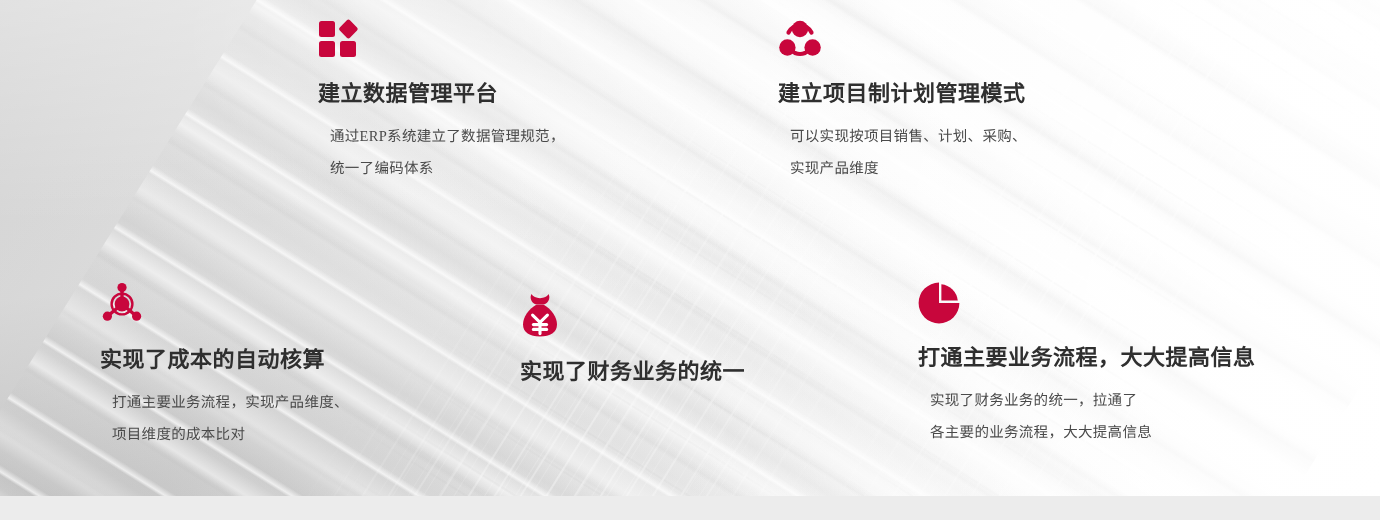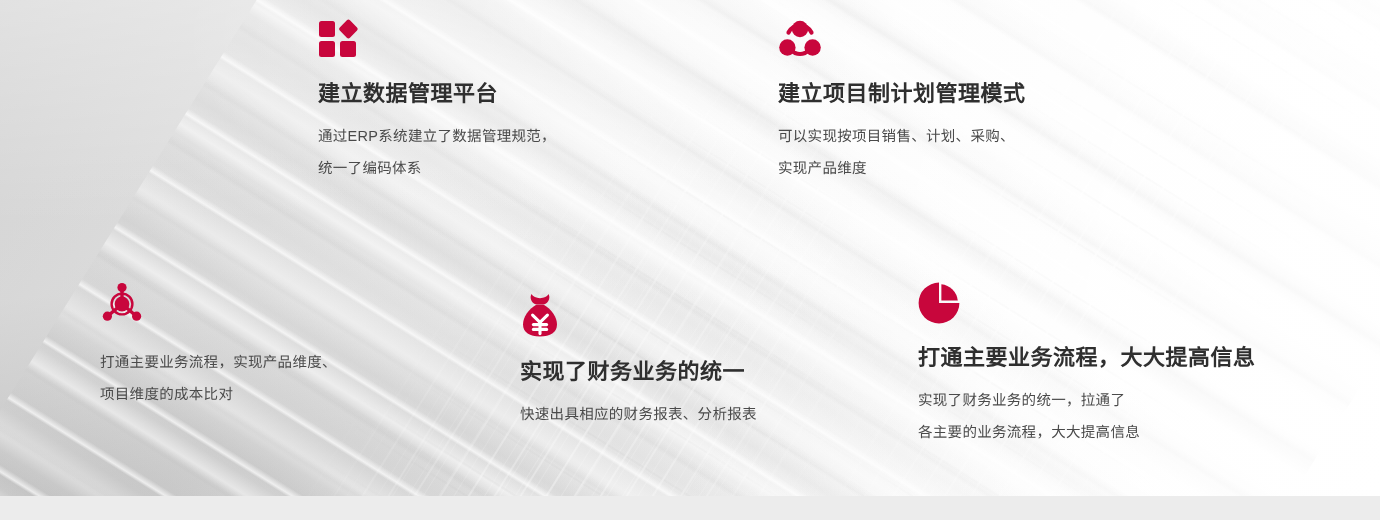--- a/index.html
+++ b/index.html
@@ -15,20 +15,21 @@
     background: #ececec;
   }
 
   
   .stage {
     position: relative;
     width: 1380px;
     height: 496px;
     overflow: hidden;
     background: #f0abfc;
+    font-family: Liberation Serif, serif;
   }
 
   
   .bg-base {
     position: absolute;
     inset: 0;
     background:
       radial-gradient(120% 95% at 97% 8%,  rgba(255,255,255,0.98) 0%, rgba(255,255,255,0.55) 35%, rgba(255,255,255,0) 70%),
       radial-gradient(100% 90% at 8% 100%, rgba(188,188,188,0.70) 0%, rgba(214,214,214,0.35) 45%, rgba(255,255,255,0) 78%),
       linear-gradient(118deg, #d2d2d2 0%, #dcdcdc 16%, #efefef 38%, #f7f7f7 54%, #fdfdfd 72%, #ffffff 100%);
@@ -146,21 +147,21 @@
     margin: 0 0 12px 0;
     font-size: 22px;
     font-weight: bold;
     line-height: 1.25;
     color: #2f2f2f;
     letter-spacing: 0.5px;
     white-space: nowrap;
   }
 
   .feature-desc {
-    margin: 0;
+    margin: 12px;
     font-size: 14.5px;
     font-weight: normal;
     line-height: 32px;
     color: #4a4a4a;
     letter-spacing: 0.3px;
   }
   .feature-desc .line { display: block; white-space: nowrap; }
 
   
   #feat-0 { left: 318px; top: 18px;  }
@@ -228,20 +229,21 @@
 
           <circle cx="22" cy="22" r="10.4" fill="none" stroke="#C8063C" stroke-width="2.4"></circle>
 
           <circle cx="22" cy="22" r="7.4" fill="#C8063C"></circle>
 
           <circle cx="22" cy="5.6" r="4.6" fill="#C8063C"></circle>
           <circle cx="7.4" cy="34.2" r="4.6" fill="#C8063C"></circle>
           <circle cx="36.6" cy="34.2" r="4.6" fill="#C8063C"></circle>
         </svg>
       </span>
+      <h3 class="feature-title">实现了成本的自动核算</h3>
       <p class="feature-desc">
         <span class="line">打通主要业务流程，实现产品维度、</span>
         <span class="line">项目维度的成本比对</span>
       </p>
     </div>
 
     <div class="feature" id="feat-3">
       <span class="feature-icon">
         <svg width="40" height="46" viewBox="0 0 40 46" aria-hidden="true">
 
@@ -255,23 +257,20 @@
           <g stroke="#ffffff" stroke-width="3.1" stroke-linecap="round" fill="none">
             <line x1="12.6" y1="23.2" x2="20" y2="30.4"></line>
             <line x1="27.4" y1="23.2" x2="20" y2="30.4"></line>
             <line x1="13.4" y1="32.6" x2="26.6" y2="32.6"></line>
             <line x1="13.4" y1="37.4" x2="26.6" y2="37.4"></line>
             <line x1="20" y1="30.4" x2="20" y2="41.6"></line>
           </g>
         </svg>
       </span>
       <h3 class="feature-title">实现了财务业务的统一</h3>
-      <p class="feature-desc">
-        <span class="line">快速出具相应的财务报表、分析报表</span>
-      </p>
     </div>
 
     <div class="feature" id="feat-4">
       <span class="feature-icon">
         <svg width="42" height="42" viewBox="0 0 42 42" aria-hidden="true">
 
           <path d="M21 21 L 21 0.6 A 20.4 20.4 0 1 0 41.4 21 L 21 21 Z" fill="#C8063C"></path>
 
           <path d="M23.4 2.2 A 18.6 18.6 0 0 1 39.8 18.6 L 23.4 18.6 Z" fill="#C8063C"></path>
         </svg>

